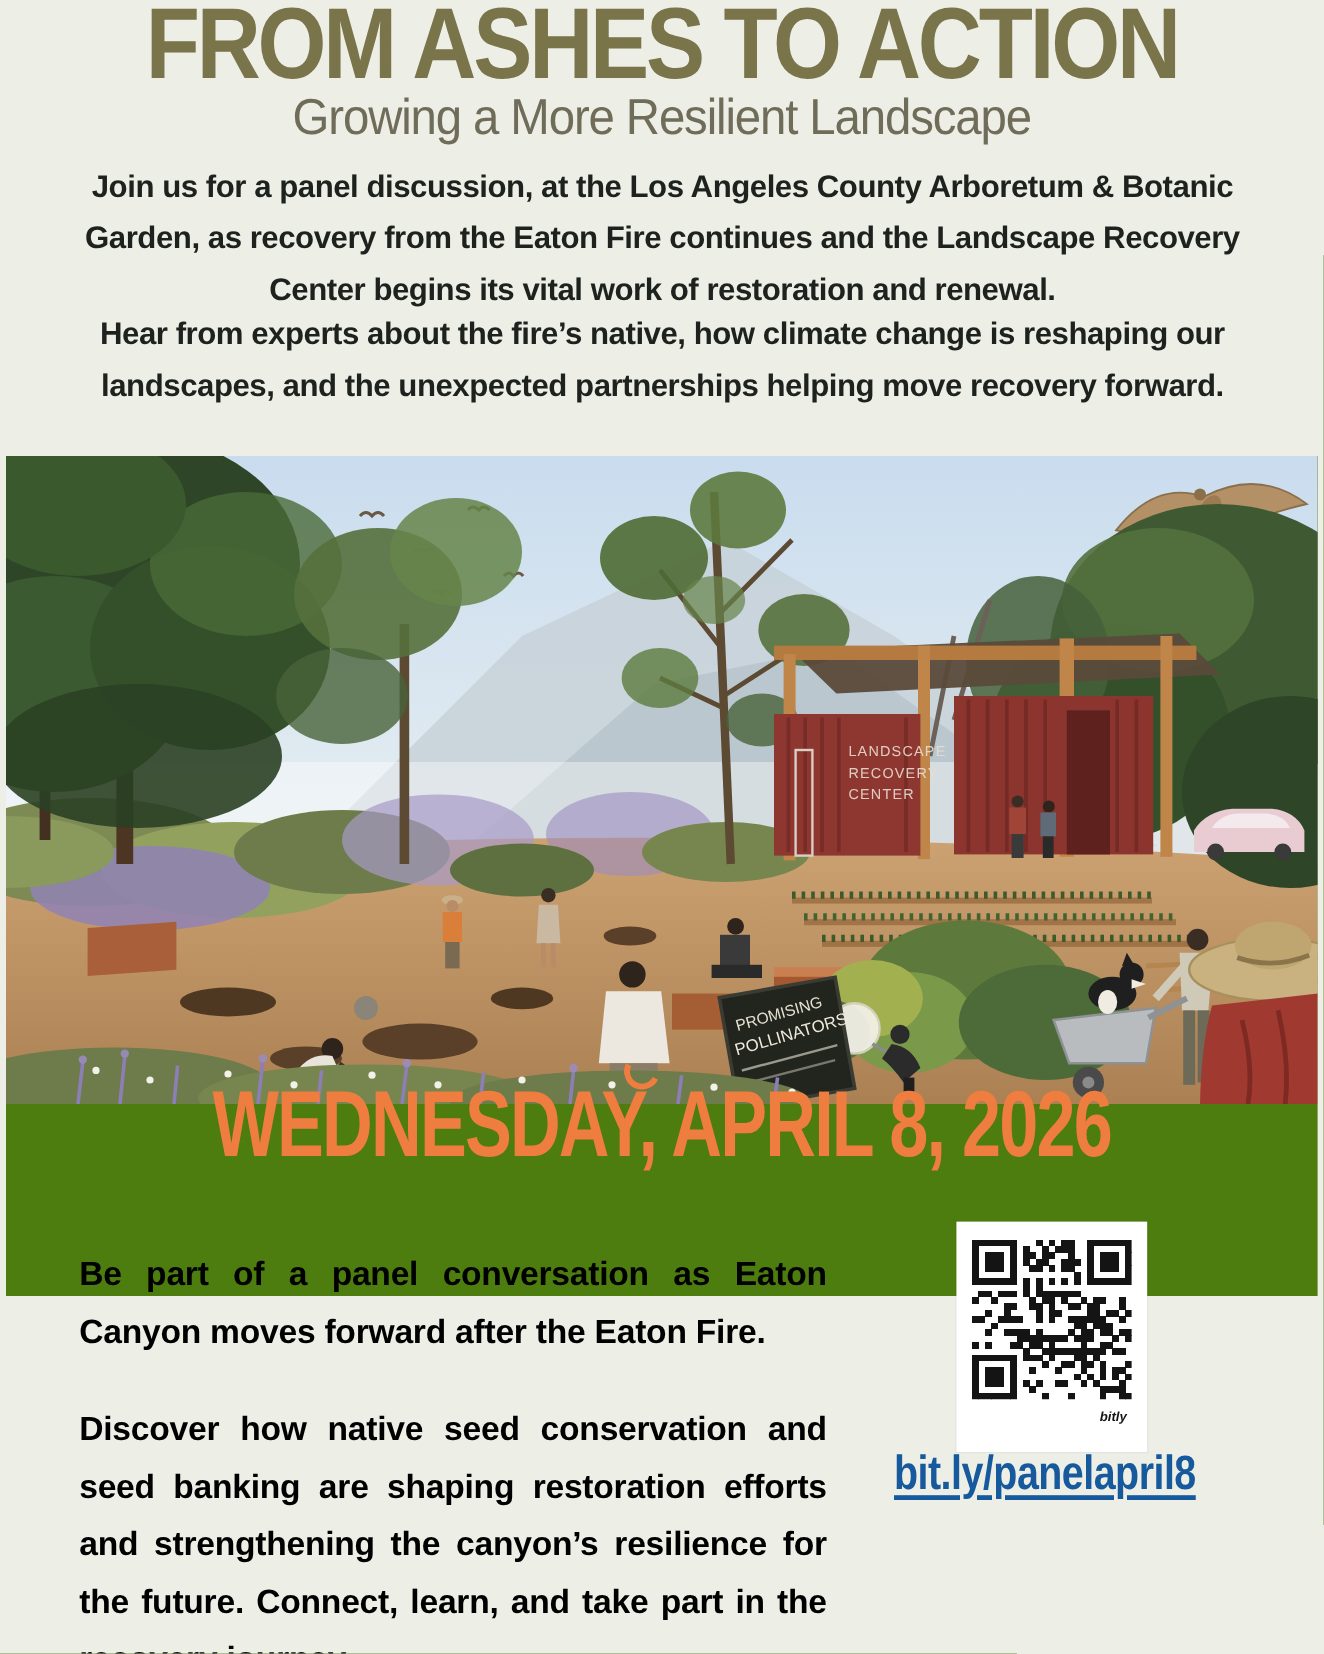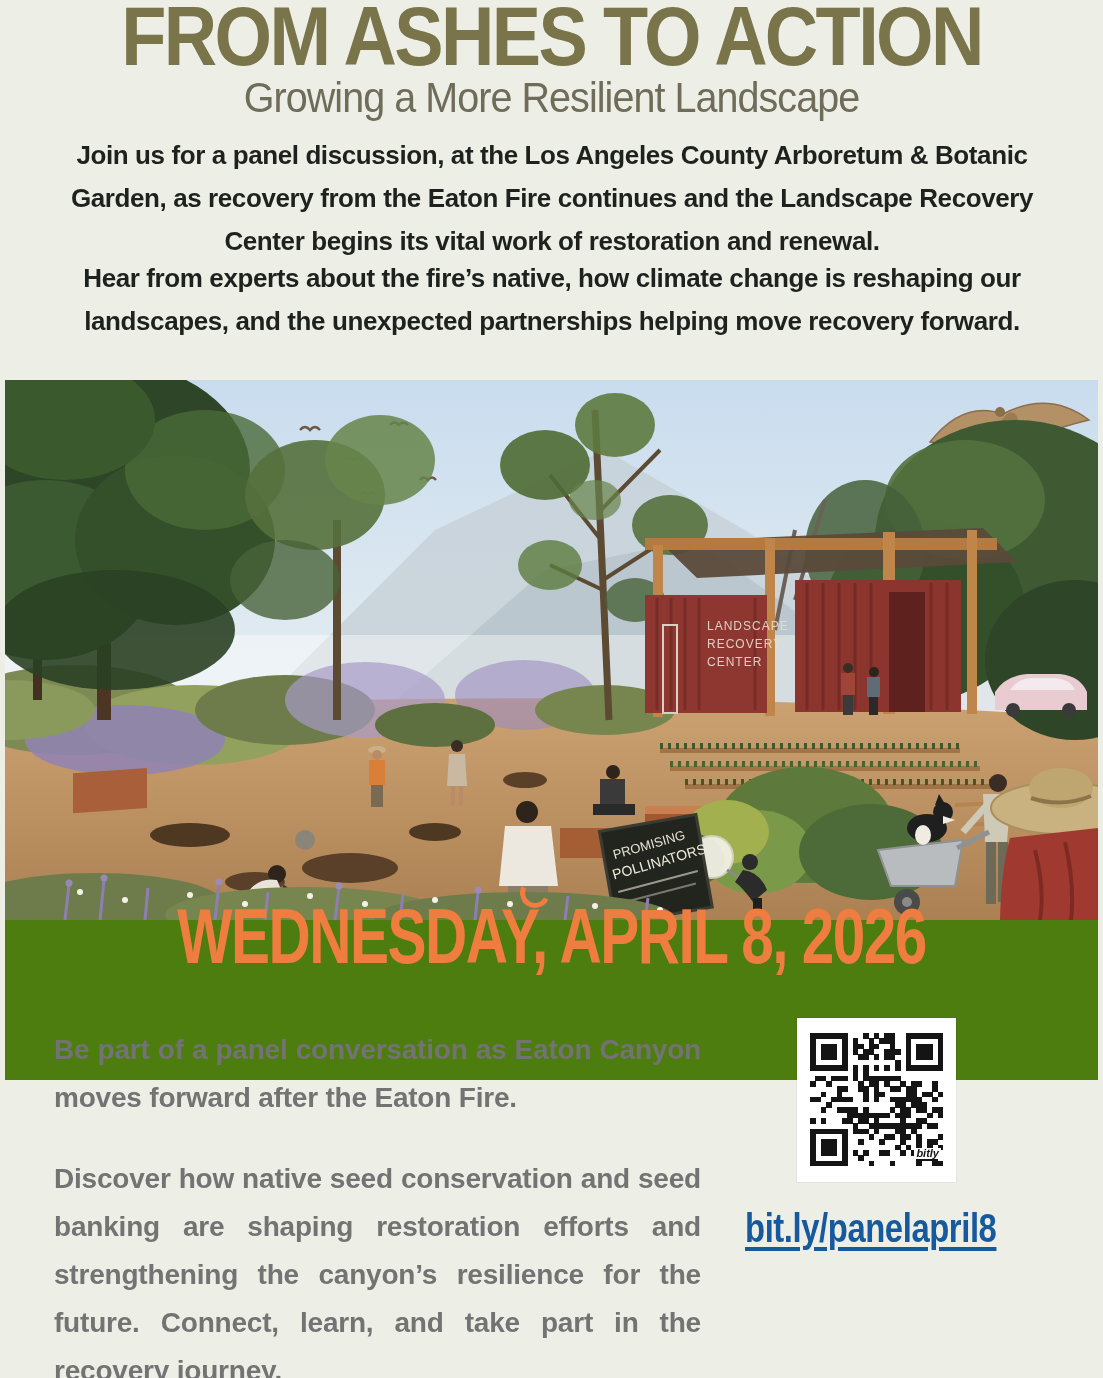--- a/index.html
+++ b/index.html
@@ -46,27 +46,27 @@
     position:absolute;top:896px;left:0;width:1103px;margin:0;
     text-align:center;color:#ee7d3f;
     font-size:78px;font-weight:700;letter-spacing:-2px;line-height:1.05;
     transform:scaleX(0.75);transform-origin:50% 50%;
     white-space:nowrap;
   }
   .body-col{
     position:absolute;top:1022px;left:50px;width:655px;
   }
   .body-col p{
-    margin:4px;font-size:28px;font-weight:700;line-height:48px;
-    letter-spacing:-0.2px;color:#737373;
+    margin:16px;font-size:28px;font-weight:700;line-height:48px;
+    letter-spacing:-0.2px;color:#000000;
     text-align:justify;
   }
   .body-col p + p{margin-top:33px;}
   .qr-card{
-    position:absolute;top:1018px;left:797px;width:159px;height:164px;
+    position:absolute;top:1018px;left:797px;width:159px;height:192px;
     background:#ffffff;box-shadow:0 0 0 1px rgba(0,0,0,0.04);
   }
   .qr-card svg{
     position:absolute;top:15px;left:13px;width:133px;height:133px;fill:#141414;
   }
   .qr-bitly{
     position:absolute;right:15px;bottom:23px;
     font-size:11px;font-style:italic;font-weight:700;color:#141414;
     background:#ffffff;padding:0 2px;line-height:11px;
   }

